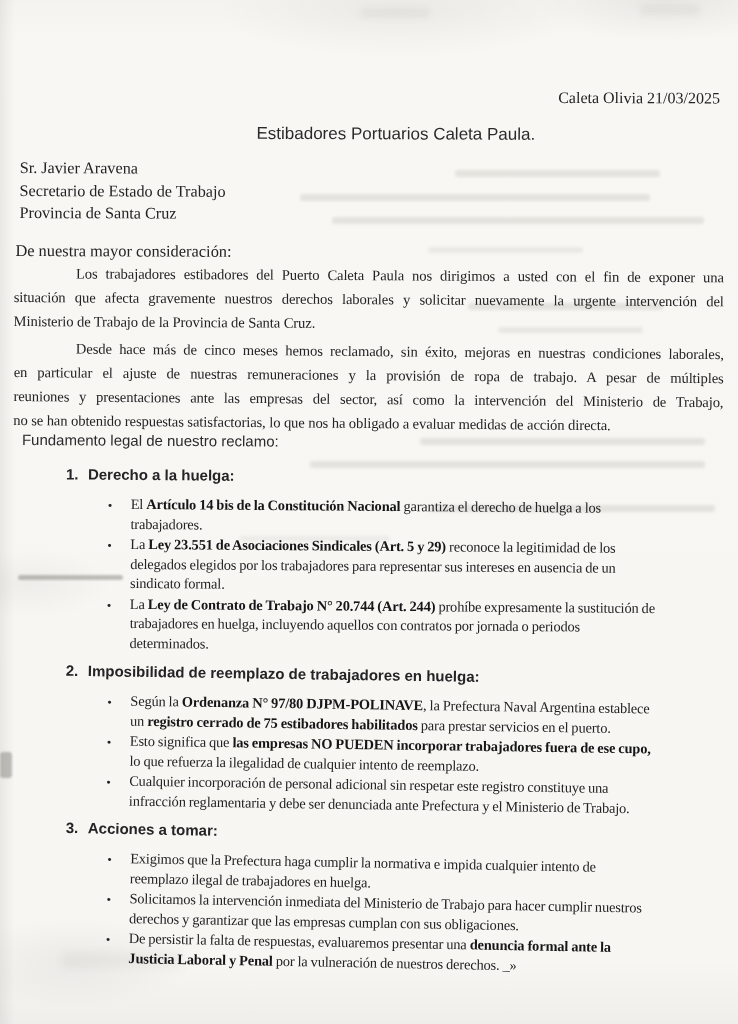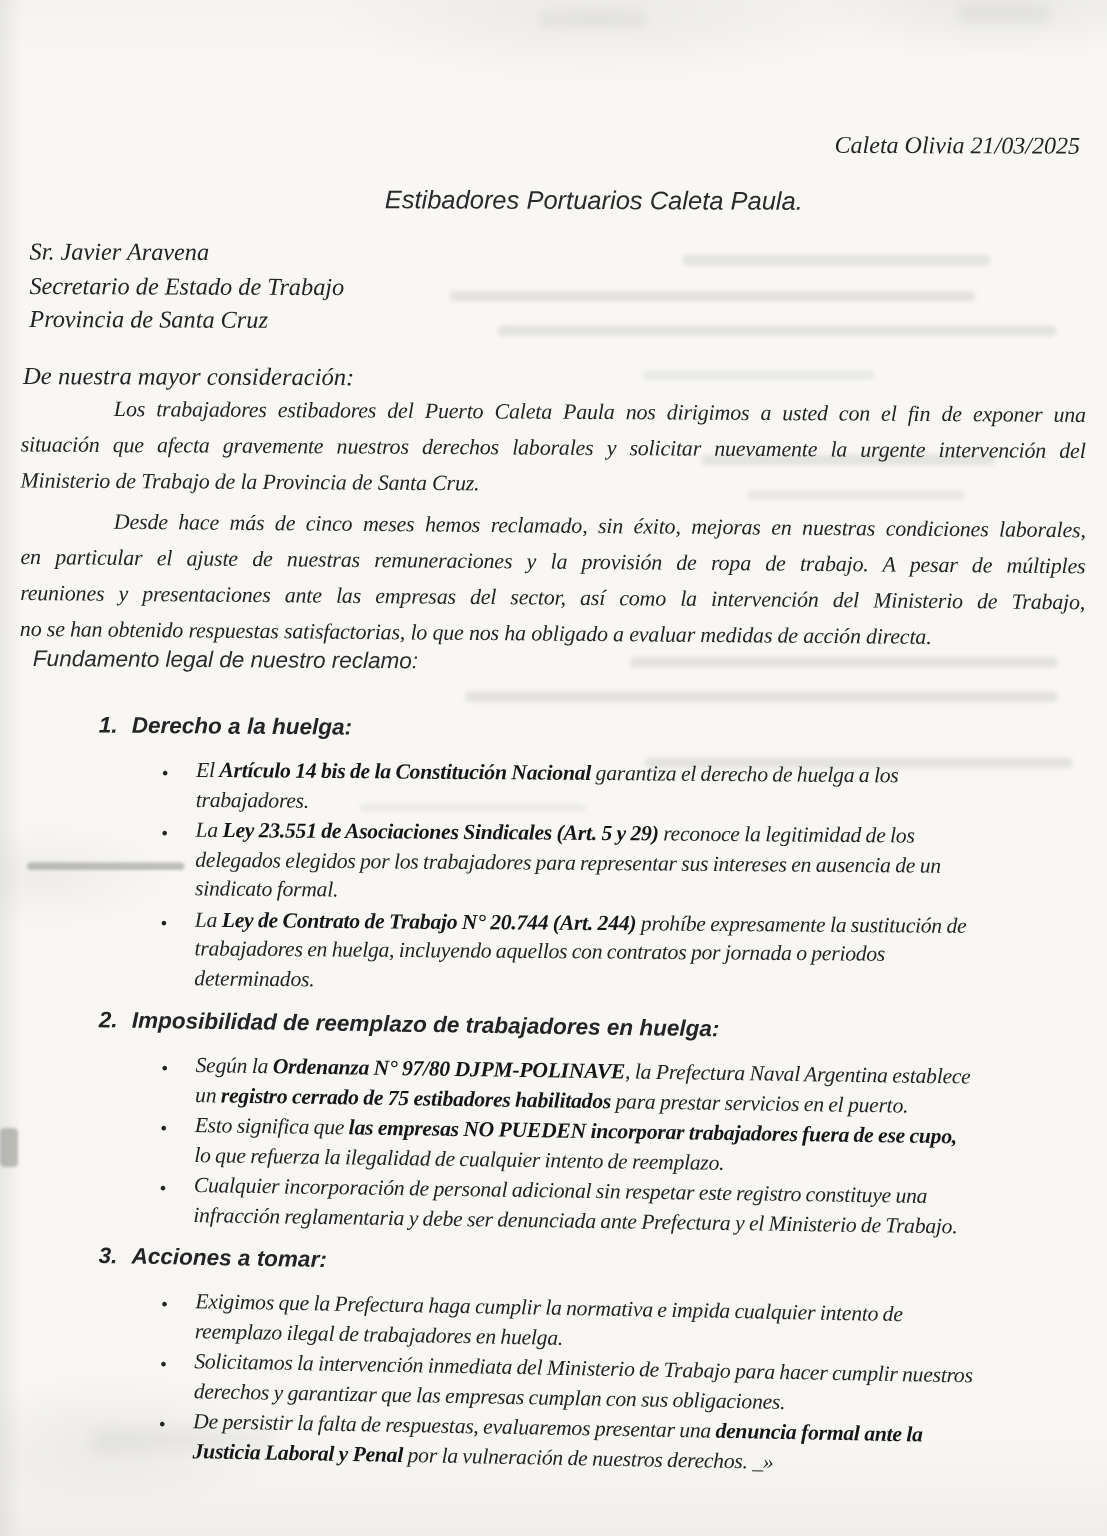--- a/index.html
+++ b/index.html
@@ -10,21 +10,20 @@
     overflow:hidden;
     color:#232325;
     background:
       radial-gradient(ellipse 260px 70px at 54% 1%, rgba(0,0,0,0.045), transparent 70%),
       radial-gradient(ellipse 180px 60px at 90% 0%, rgba(0,0,0,0.05), transparent 70%),
       radial-gradient(ellipse 120px 50px at 4% 57%, rgba(0,0,0,0.04), transparent 70%),
       radial-gradient(ellipse 160px 60px at 10% 94%, rgba(0,0,0,0.05), transparent 75%),
       linear-gradient(90deg, rgba(0,0,0,0.06), rgba(0,0,0,0.0) 2%),
       linear-gradient(180deg, #f4f3f0, #f8f7f4 4%, #f7f6f3 94%, #efeeeb);
     font-family:"Liberation Serif", serif;
-    font-style:italic;
   }
   .content{padding:0 14px;}
   
   .header{transform:rotate(.2deg);transform-origin:0 0;}
   .date{margin-top:87px;text-align:right;padding-right:4px;font-size:16px;line-height:18px;}
   .title{margin-top:17px;text-align:center;transform:translateX(27px);
          font-family:"Liberation Sans", sans-serif;font-size:17px;line-height:22px;color:#2a2a2c;}
   .recipient{margin-top:13px;margin-left:6px;font-size:16.2px;line-height:22.5px;}
   .salutation{margin-top:16px;margin-left:2px;font-size:16.4px;line-height:20px;}
   
@@ -34,21 +33,21 @@
   .para-0{transform:rotate(.35deg);transform-origin:0 0;}
   .para-1{transform:rotate(.5deg);transform-origin:0 0;}
   .pline{width:710px;}
   .pline.just{text-align:justify;text-align-last:justify;white-space:nowrap;}
   .pline.left{text-align:left;}
   .pline.indent{text-indent:62px;}
   
   .legal-heading{margin-top:-2px;margin-left:8px;
          font-family:"Liberation Sans", sans-serif;font-size:15px;line-height:20px;color:#2b2b2d;
          transform:rotate(.35deg);transform-origin:0 0;}
-  #sections{margin-top:24px;}
+  #sections{margin-top:14px;}
   .section{margin-top:8px;}
   .section-0{transform:rotate(.45deg);transform-origin:0 0;}
   .section-1{transform:rotate(.85deg);transform-origin:0 0;}
   .section-2{transform:rotate(1.05deg);transform-origin:0 0;}
   .sec-head{margin-left:52px;font-family:"Liberation Sans", sans-serif;
             font-weight:bold;font-size:15px;line-height:19px;color:#242426;}
   .sec-num{display:inline-block;width:22px;}
   .bullets{margin-top:11px;margin-left:94px;}
   .bullet{display:flex;align-items:flex-start;margin:0 0 1px 0;}
   .marker{width:23px;flex:none;font-size:13px;line-height:19px;padding-top:1px;}

